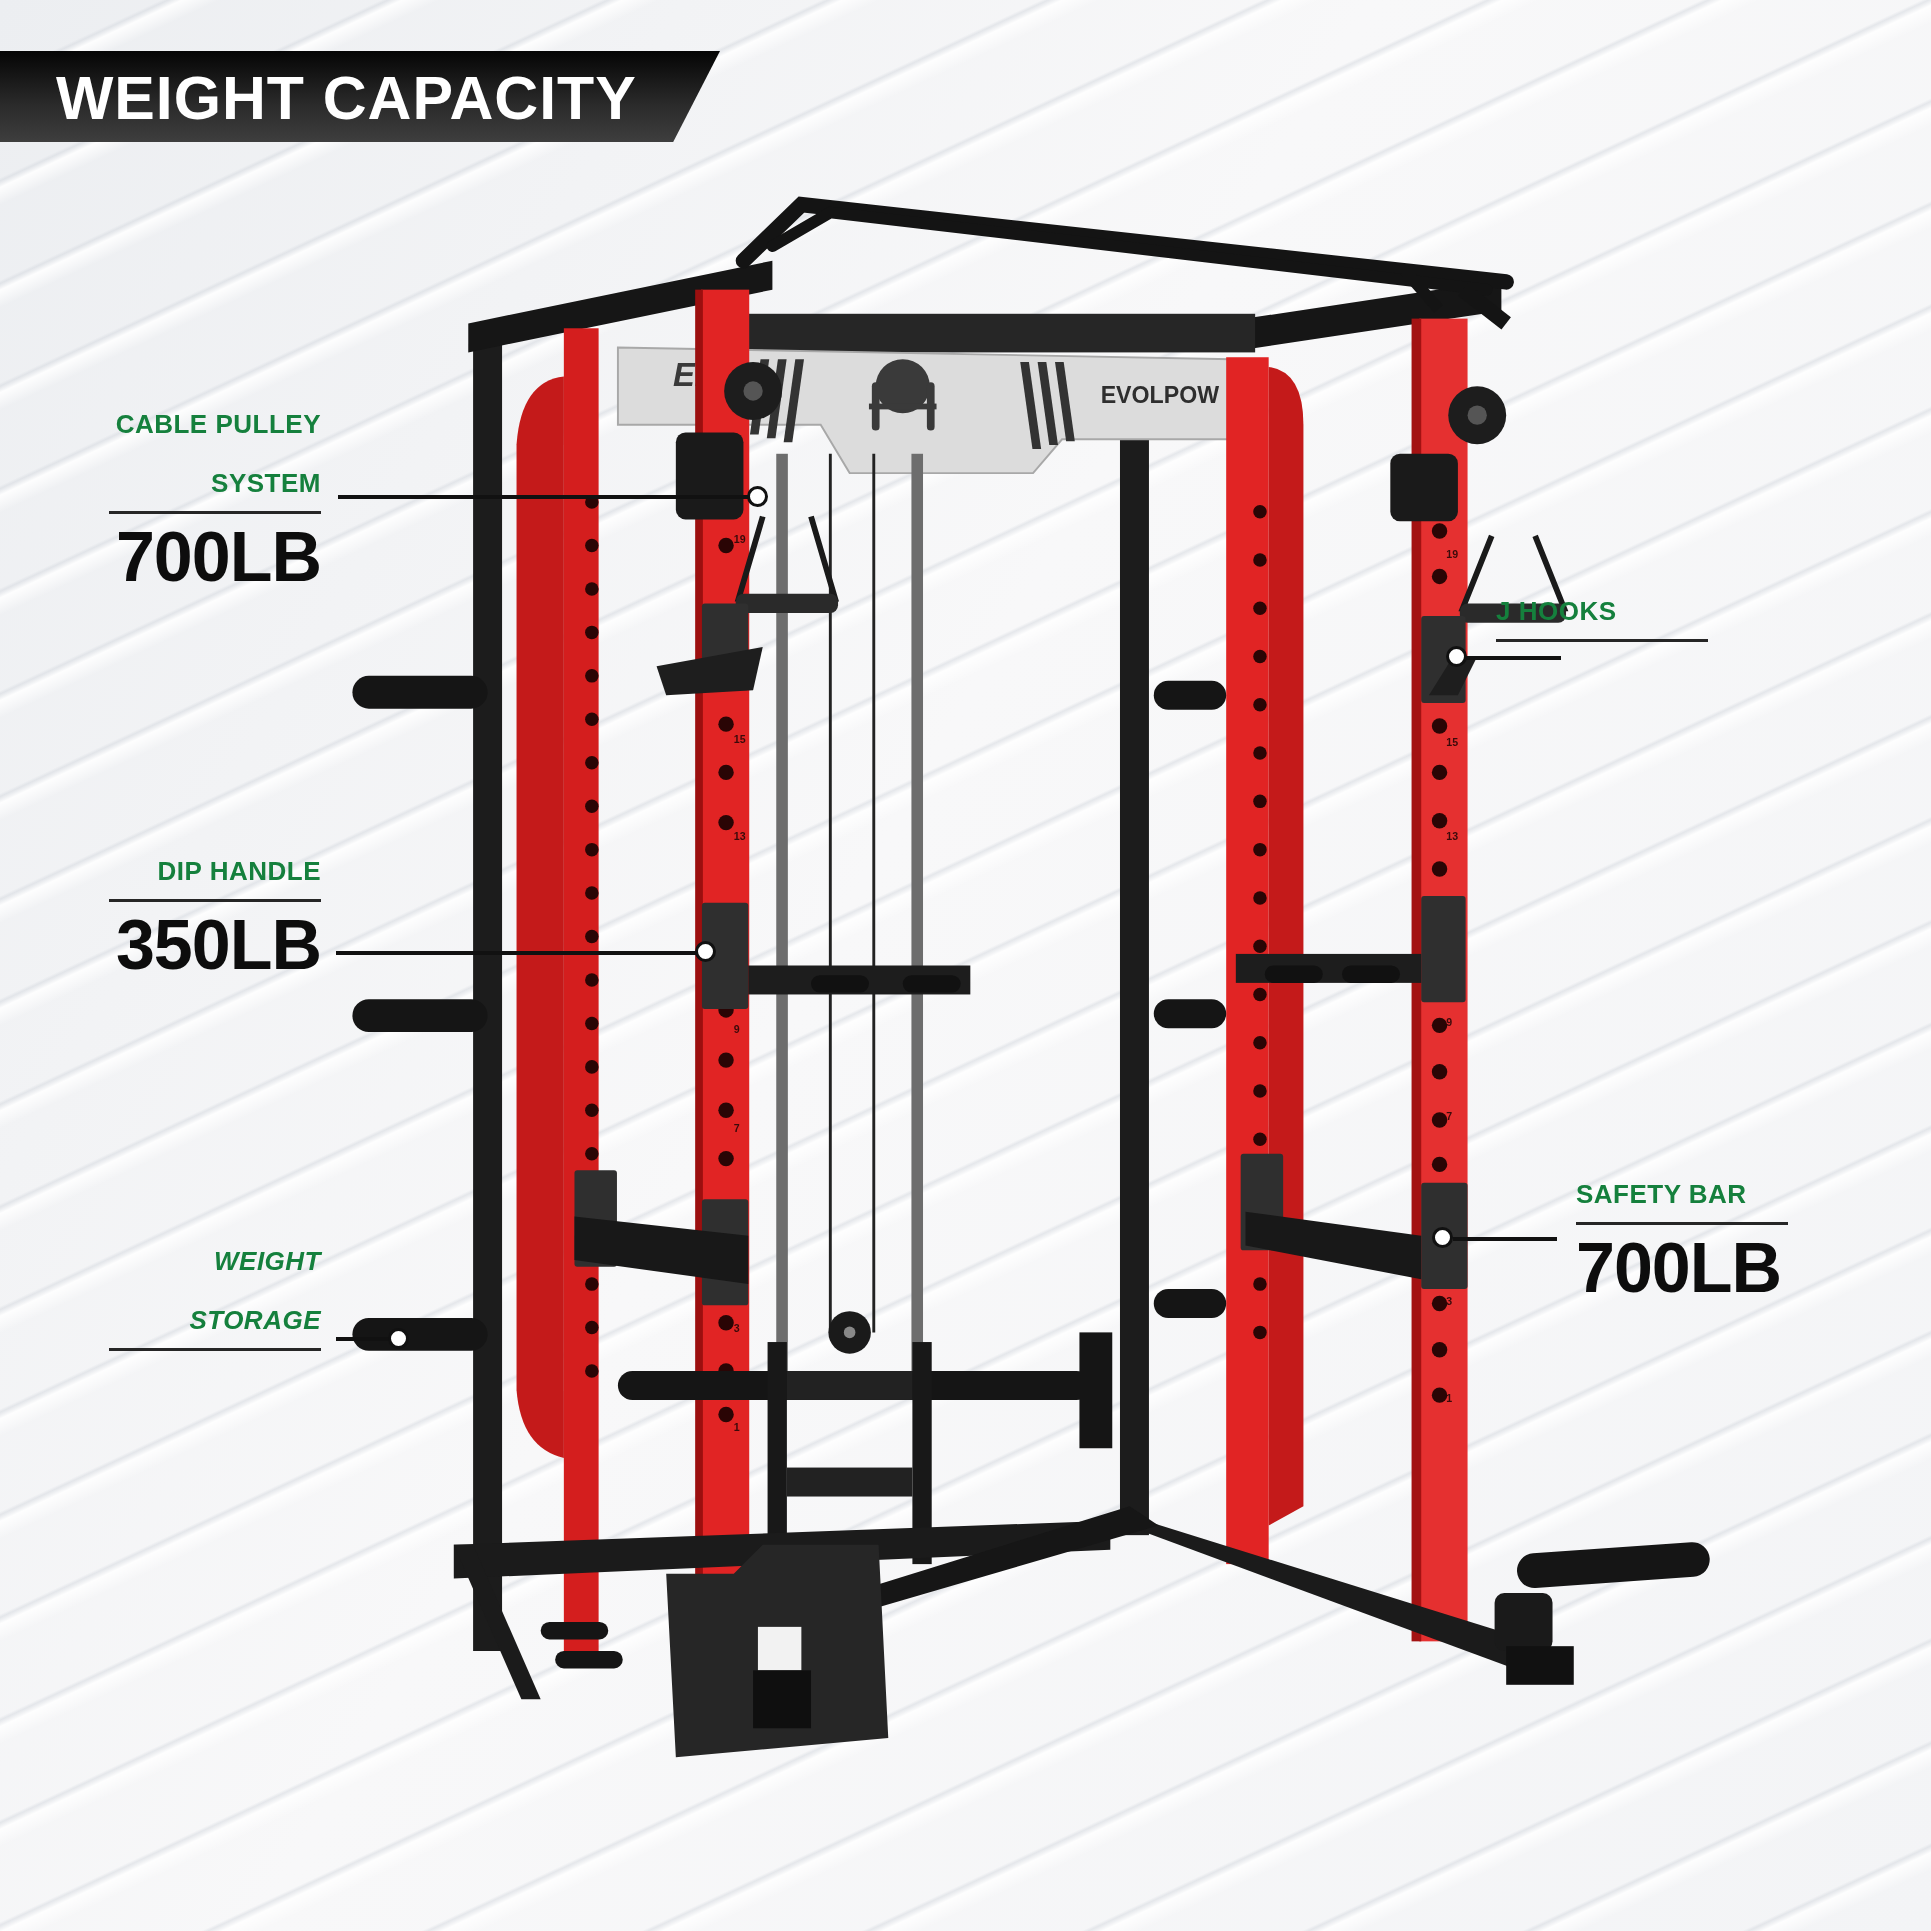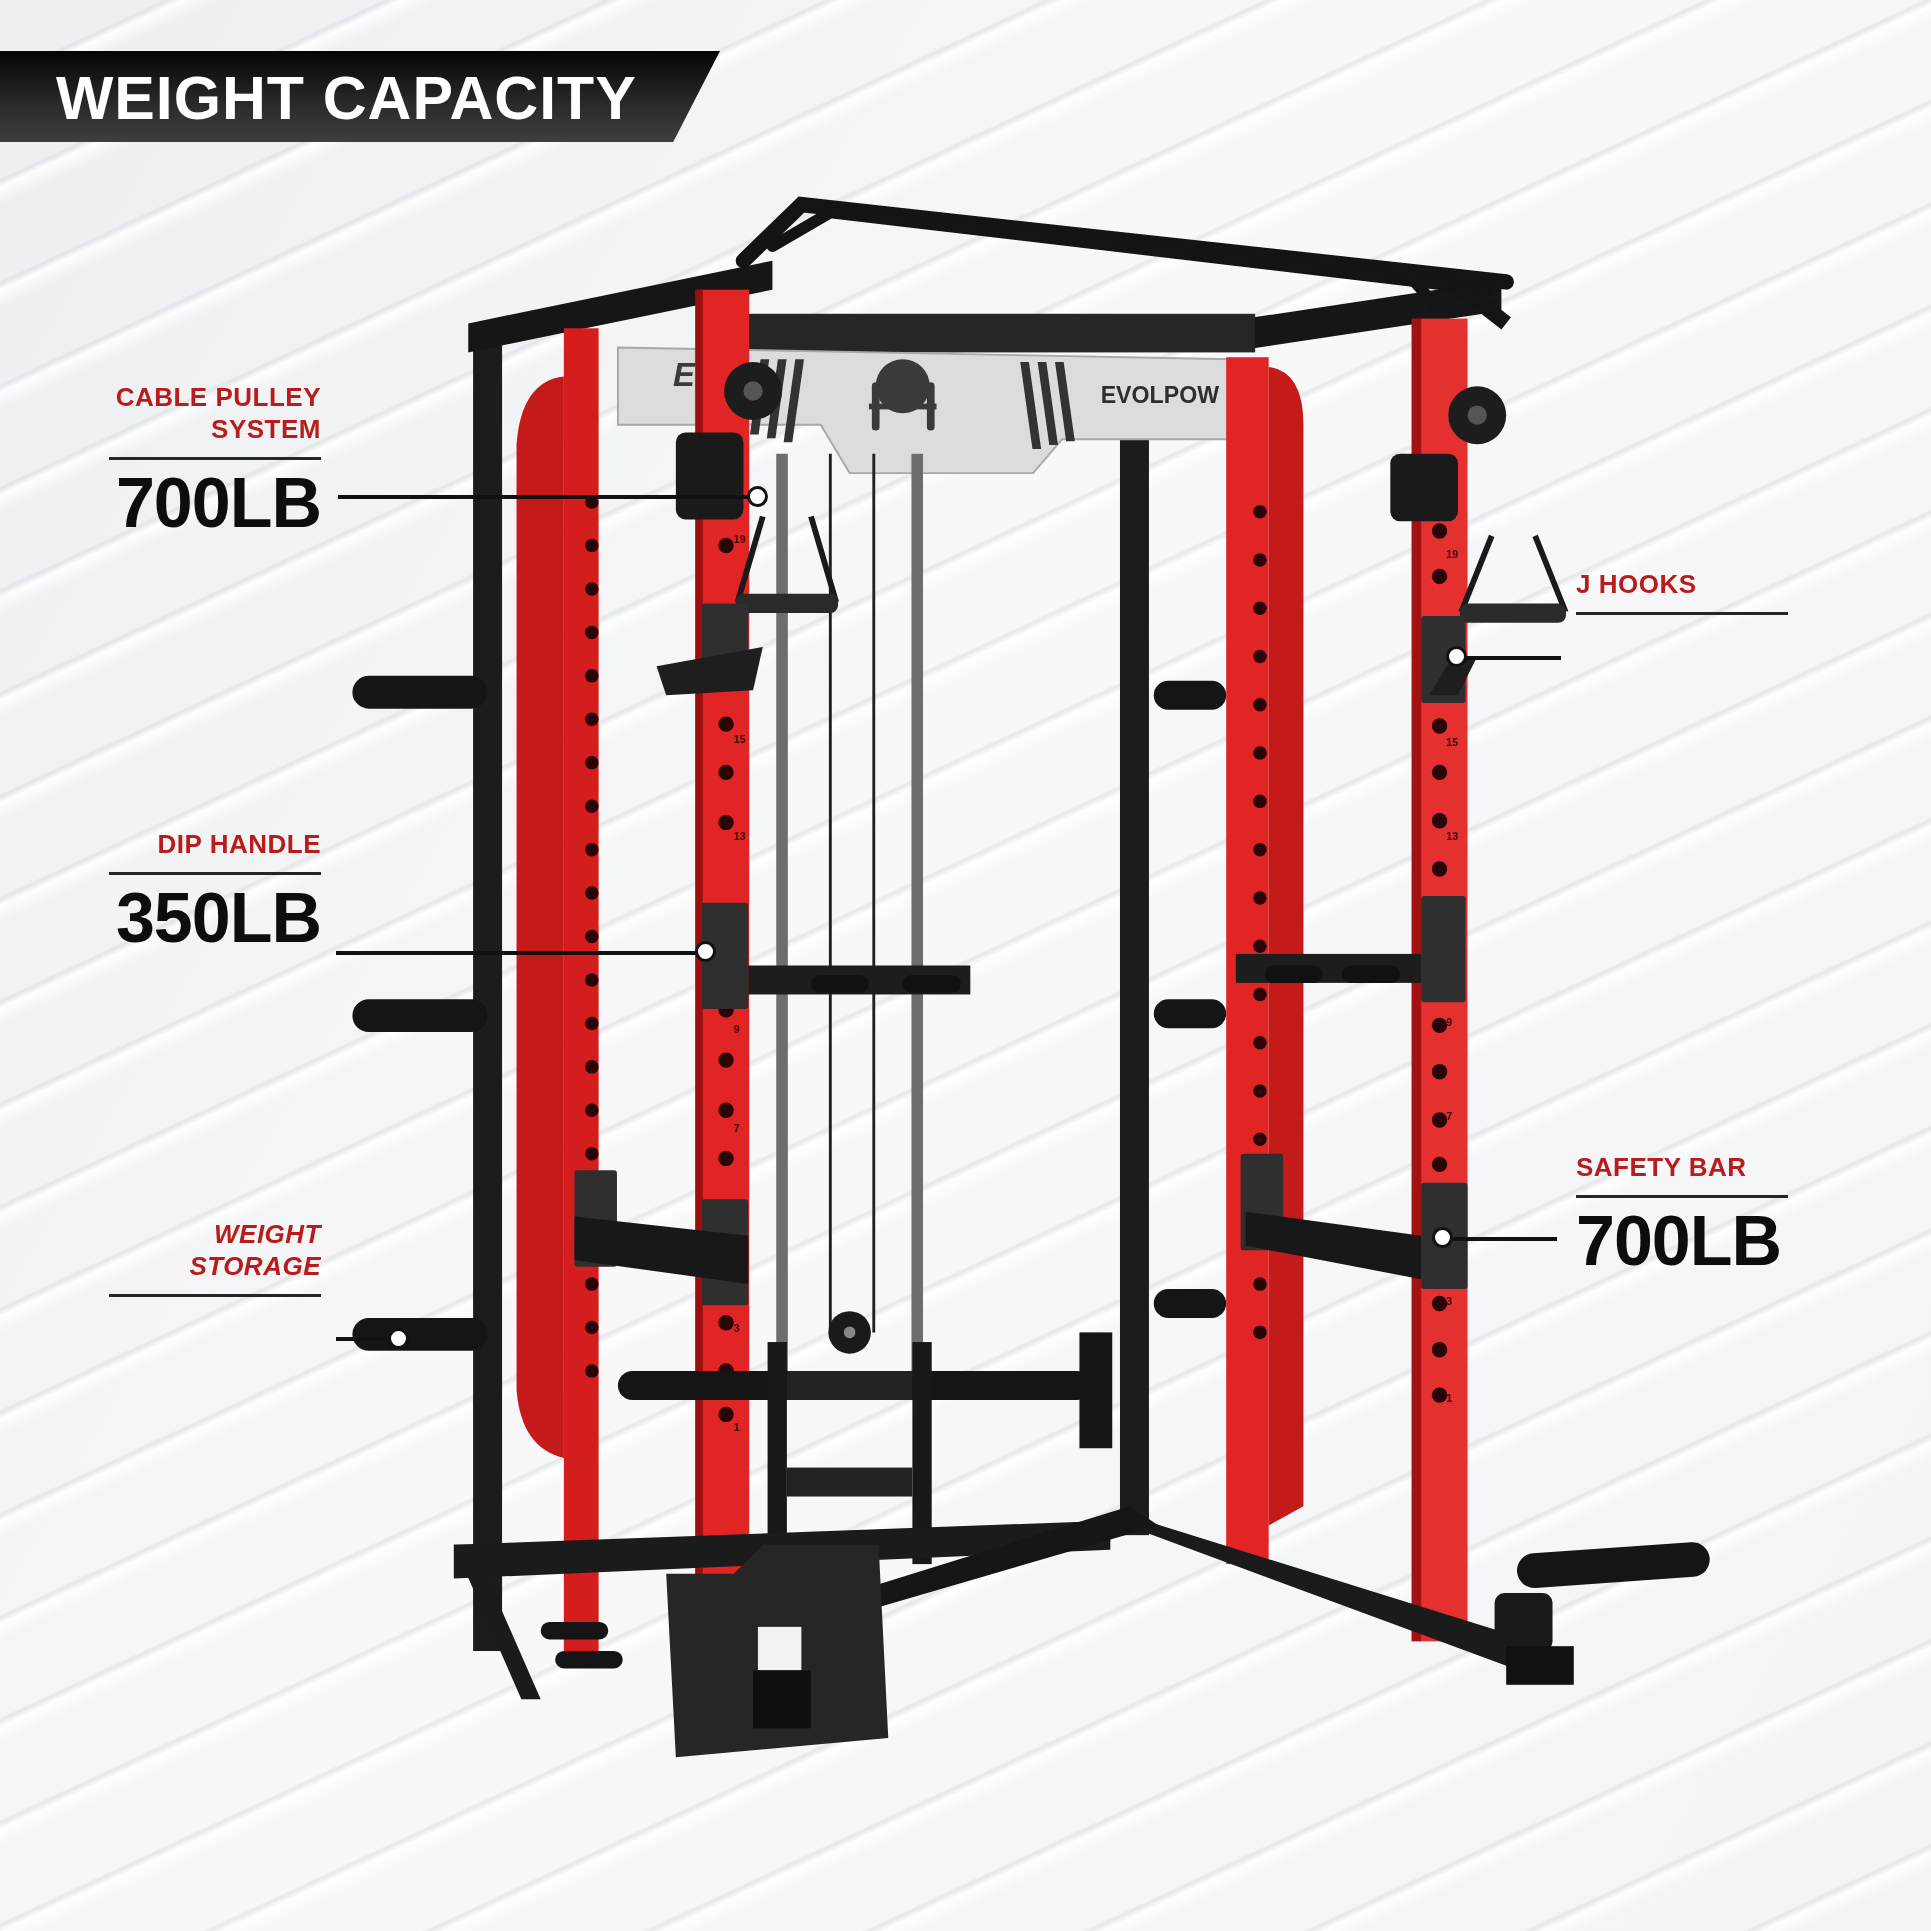--- a/index.html
+++ b/index.html
@@ -20,21 +20,21 @@
     background: linear-gradient(180deg, #050505 0%, #2b2b2b 60%, #3e3e3e 100%);
     clip-path: polygon(0 0, 100% 0, 93.5% 100%, 0 100%);
   }
   .banner-title {
     position: absolute; left: 56px; top: 62px; color: #fff;
     font-weight: 700; font-size: 62px; letter-spacing: 1px;
     font-family: "Liberation Sans", sans-serif; transform: scaleX(0.98); transform-origin: left;
   }
   
   .callout { position: absolute; }
-  .c-label { color: #b91c1c; font-weight: 700; font-size: 26px; line-height: 32px; letter-spacing: 0.5px; }
+  .c-label { color: #15803d; font-weight: 700; font-size: 26px; line-height: 32px; letter-spacing: 0.5px; margin-top: 27px; }
   .c-rule { height: 3.9px; background: #262626; margin: 11.6px 0 5.8px; }
   .c-value { color: #0d0d0d; font-weight: 700; font-size: 70px; line-height: 75px; letter-spacing: -1px; }
   .left .c-label, .left .c-value { text-align: right; }
   .right .c-label, .right .c-value { text-align: left; }
   .leader { position: absolute; height: 3.9px; background: #111; }
   .dot {
     position: absolute; width: 15.4px; height: 15.4px; border-radius: 50%;
     background: #fff; border: 3.9px solid #111; box-sizing: content-box;
   }
   svg.rack { position: absolute; left: 0; top: 0; }
@@ -285,21 +285,21 @@
 <div class="dot" style="left:695px; top:941px;"></div>
 
 <div class="callout left" style="left:109px; top:1218px; width:212px;font-style:italic;">
   <div class="c-label">WEIGHT</div>
   <div class="c-label">STORAGE</div>
   <div class="c-rule"></div>
 </div>
 <div class="leader" style="left:336px; top:1337px; width:58px;"></div>
 <div class="dot" style="left:388px; top:1328px;"></div>
 
-<div class="callout right" style="left:1576px; top:568px; width:212px;">
+<div class="callout right" style="left:1496px; top:568px; width:212px;">
   <div class="c-label">J HOOKS</div>
   <div class="c-rule"></div>
 </div>
 <div class="leader" style="left:1460px; top:656px; width:101px;"></div>
 <div class="dot" style="left:1446px; top:646px;"></div>
 
 <div class="callout right" style="left:1576px; top:1151px; width:212px;">
   <div class="c-label">SAFETY BAR</div>
   <div class="c-rule"></div>
   <div class="c-value">700LB</div>

